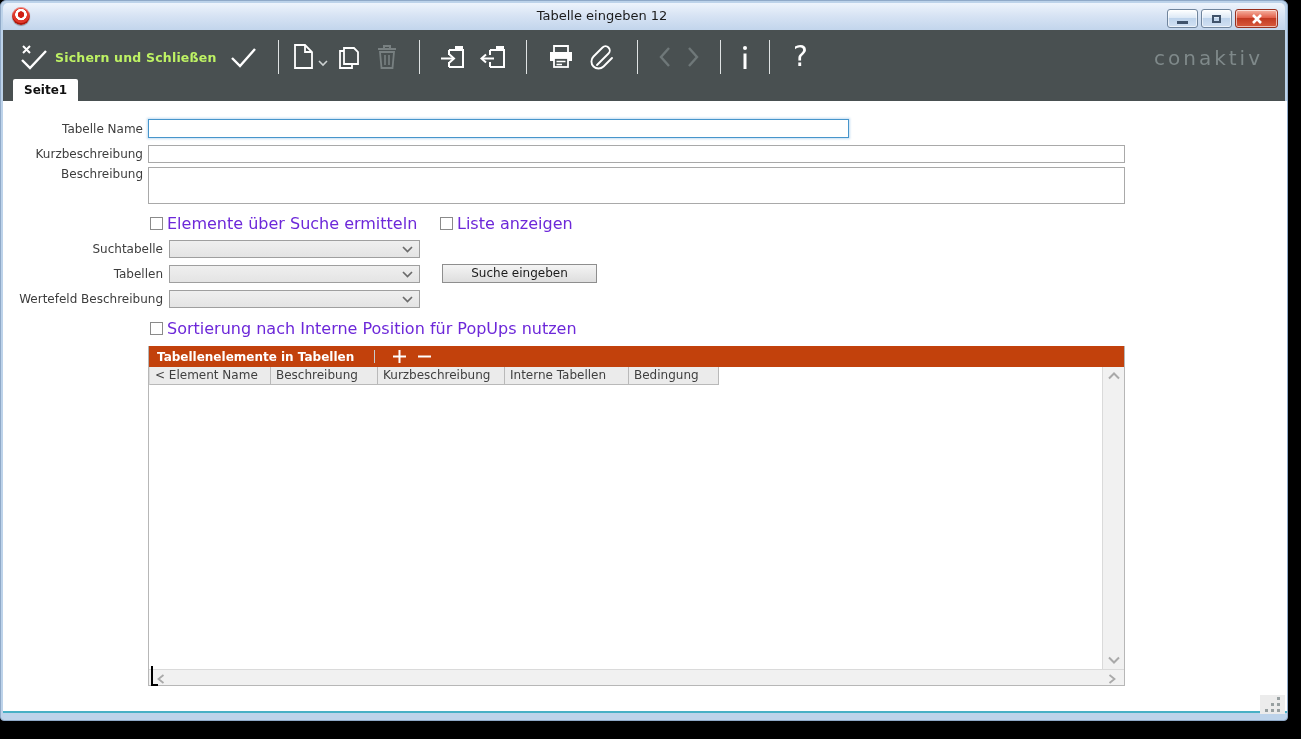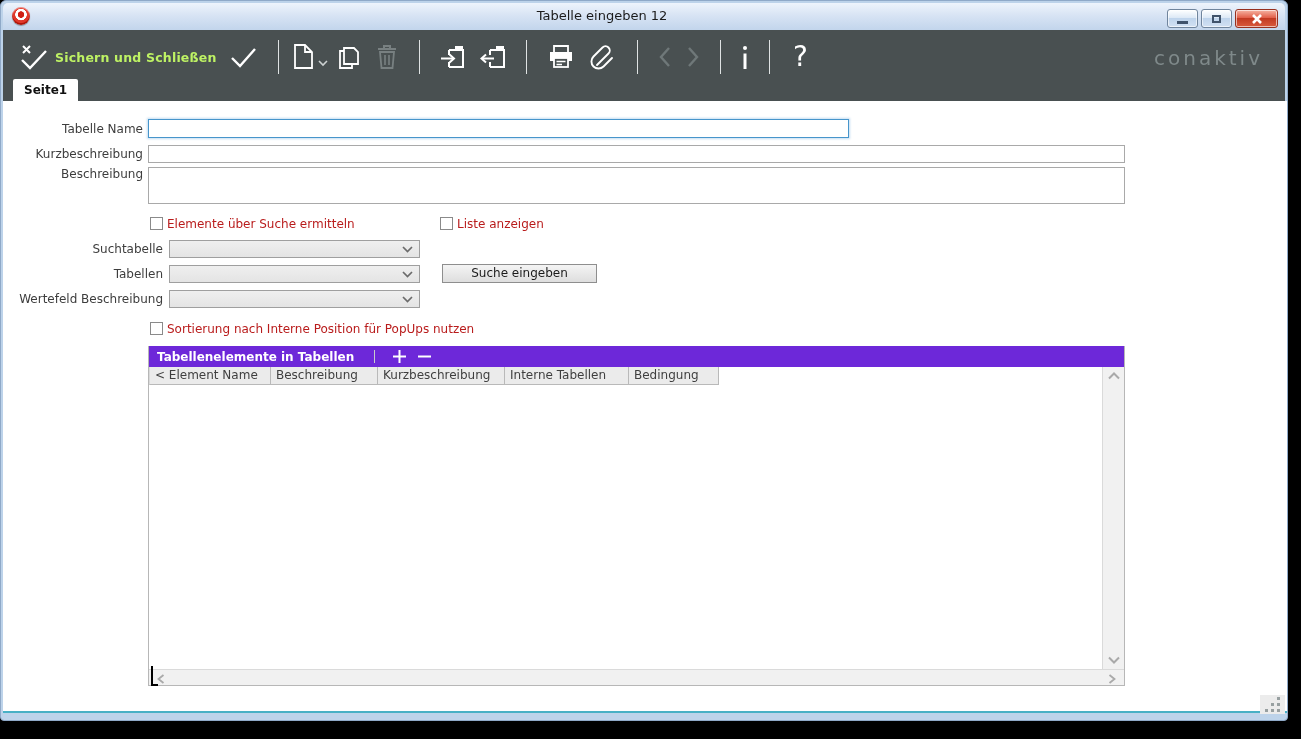--- a/index.html
+++ b/index.html
@@ -86,21 +86,21 @@
   }
   .field.focus {
     border:1px solid #4795cb;
     box-shadow:0 0 2px 1px rgba(86,157,214,.35);
   }
   textarea.field { resize:none; }
   .cb {
     position:absolute; width:13px; height:13px;
     border:1px solid #8a8a8a; background:#fff;
   }
-  .cblabel { position:absolute; font-size:12px; color:#b91c1c; line-height:14px; white-space:nowrap; }
+  .cblabel { position:absolute; font-size:16px; color:#6d28d9; line-height:14px; white-space:nowrap; }
   .dd {
     position:absolute; width:251px; height:18px;
     background:linear-gradient(#efefef,#e4e4e4);
     border:1px solid #9f9f9f;
     display:flex; align-items:center; justify-content:space-between;
     padding:0 6px 0 4px;
   }
   .dd-value { font-size:12px; color:#333; }
   .pbutton {
     position:absolute; left:441px; top:263px; width:155px; height:19px;
@@ -109,21 +109,21 @@
     font-size:12px; color:#1a1a1a; font-family:inherit;
     text-align:center; line-height:17px;
   }
   
   .tpanel {
     position:absolute; left:147px; top:345px; width:977px; height:340px;
     border:1px solid #b7b7b7; border-top:none;
     display:flex; flex-direction:column;
   }
   .tpanel-title {
-    height:21px; flex:none; background:#6d28d9; color:#fff;
+    height:21px; flex:none; background:#c2410c; color:#fff;
     display:flex; align-items:center; padding-left:8px;
   }
   .tpanel-title .ttext { font-size:12px; font-weight:bold; white-space:nowrap; }
   .tpanel-title .tsep2 { width:1px; height:13px; background:#c7cccc; margin:0 12px 0 20px; }
   .tpanel-title svg { margin:0 5px; }
   .tpanel-mid { flex:1; display:flex; min-height:0; }
   .tgrid { width:955px; display:flex; flex-direction:column; }
   .thead { height:18px; flex:none; display:flex; background:#fff; }
   .thcell {
     background:#ebebeb; border-right:1px solid #b9b9b9; border-bottom:1px solid #b9b9b9;

